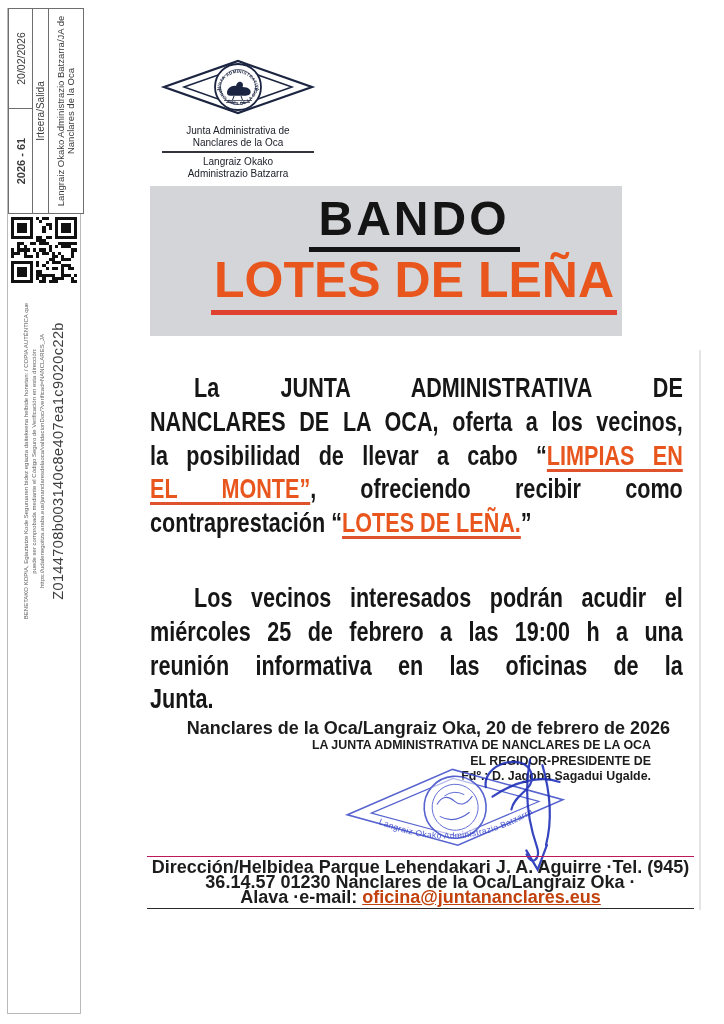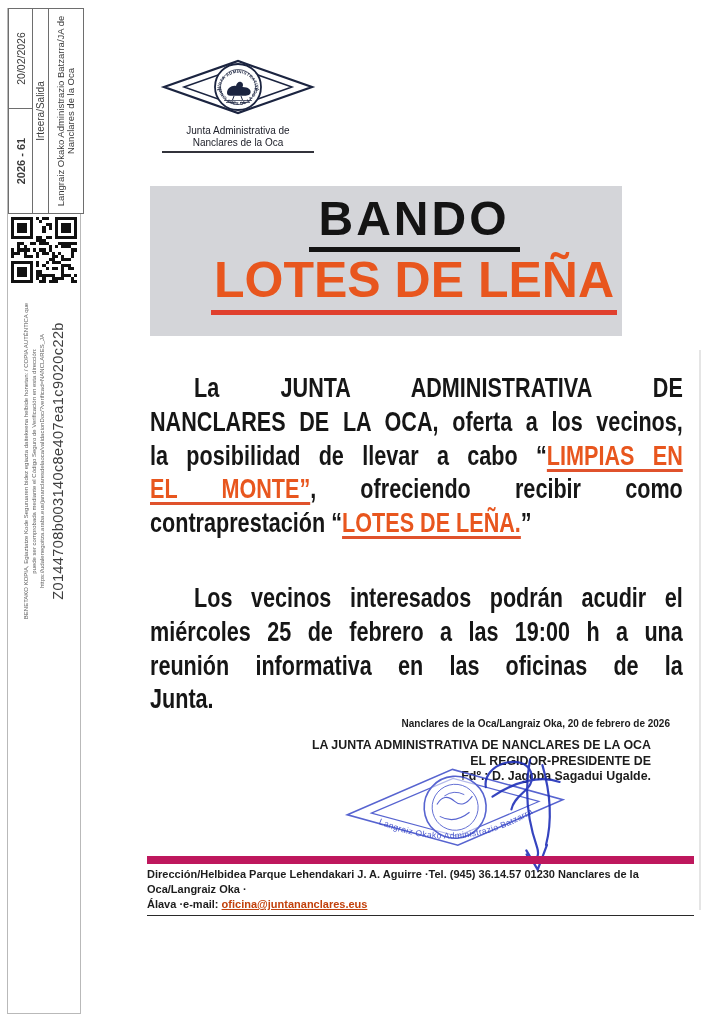--- a/index.html
+++ b/index.html
@@ -90,34 +90,34 @@
   .indent { padding-left:55px; }
   .hl {
     color:#e8561e; text-decoration:underline;
     text-decoration-thickness:3px; text-underline-offset:4px;
     text-decoration-color:#e0522c;
   }
 
   
   .date-line {
     position:absolute; left:150px; top:718px; width:520px;
-    text-align:right; font-weight:bold; font-size:10px; color:#1c1c1c;
+    text-align:right; font-weight:bold; font-size:18px; color:#1c1c1c;
   }
   .sig-block {
     position:absolute; left:150px; top:738px; width:501px;
     text-align:right; font-weight:bold; font-size:12.4px; line-height:15.6px; color:#1c1c1c;
   }
   .stamp { position:absolute; left:338px; top:754px; transform:rotate(-4deg); }
 
   
   .footer {
     position:absolute; left:147px; top:856px; width:547px;
-    border-top:8px solid #be185d; border-bottom:1.5px solid #2a2a2a;
-    padding:3px 0 3px 0; text-align:left;
-    font-weight:bold; font-size:11px; line-height:15px; color:#1d1d1d;
+    border-top:1px solid #be185d; border-bottom:1.5px solid #2a2a2a;
+    padding:3px 0 3px 0; text-align:center;
+    font-weight:bold; font-size:18px; line-height:15px; color:#1d1d1d;
   }
   .email-link { color:#c2410c; text-decoration:underline; cursor:pointer; }
 </style>
 </head>
 <body>
 
 <div class="page">
 
   <div class="side-strip"></div>
 
@@ -296,20 +296,24 @@
       </text>
       <path d="M 67,37 c 0,-5 5,-8 9,-7 c 0.5,-3 3,-5 5,-4 c 2,0.5 2.5,3 1.5,5 c 6,0 9,3 8,6 c -0.7,2.3 -4,2.8 -7,2.8 l -13,0 c -2.5,0 -3.5,-1.3 -3.5,-2.8 z" fill="#1b2440"></path>
       <path d="M 74,40 l -1.5,4 M 81,40 l 1.5,4" stroke="#1b2440" stroke-width="1"></path>
       <path d="M 64,44.5 h 28 M 66,46.5 h 10 M 80,46.5 h 10" stroke="#1b2440" stroke-width="0.7"></path>
     </svg>
     <div class="logo-names">
       <div>Junta Administrativa de</div>
       <div>Nanclares de la Oca</div>
     </div>
     <div class="logo-div"></div>
+    <div class="logo-names">
+      <div>Langraiz Okako</div>
+      <div>Administrazio Batzarra</div>
+    </div>
   </div>
 
   <div class="title-box">
     <div class="title-in">
       <span class="t-main">BANDO</span>
     </div>
     <div class="title-in">
       <span class="t-sub">LOTES DE LEÑA</span>
     </div>
   </div>

